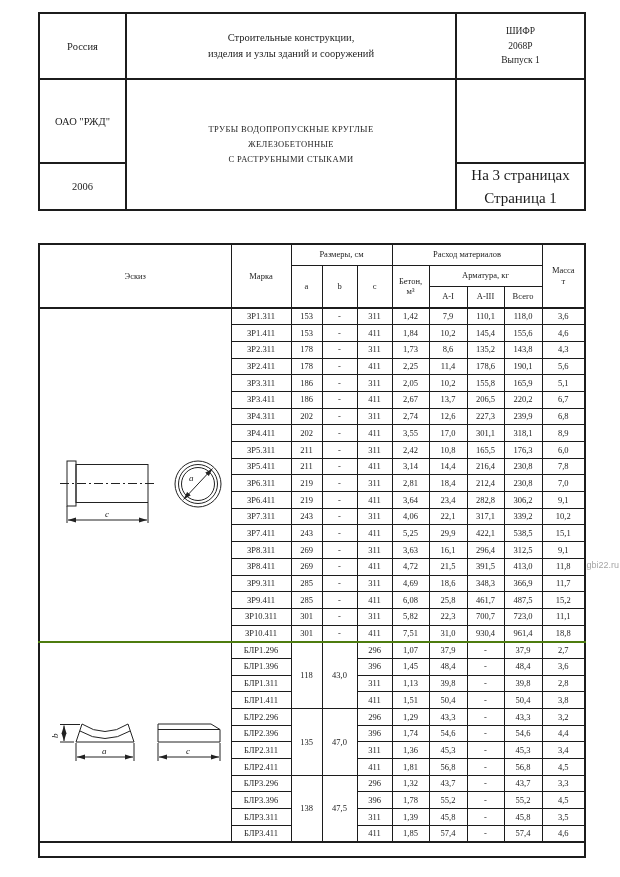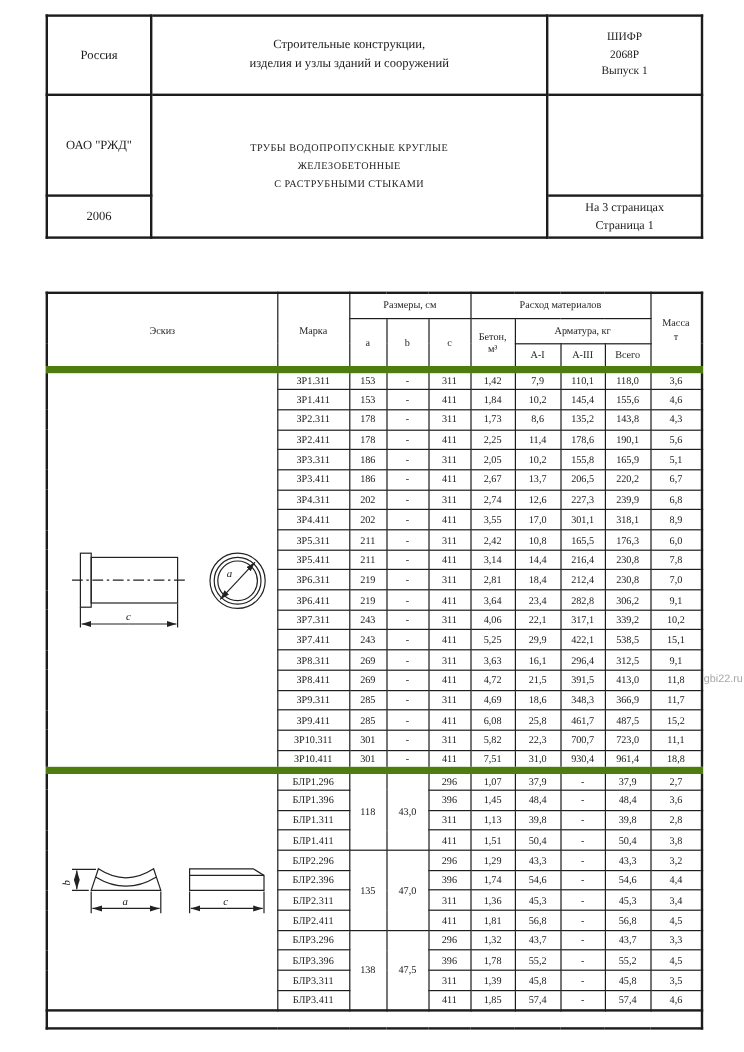--- a/index.html
+++ b/index.html
@@ -16,39 +16,39 @@
   .tb td{border:2px solid #1c1c1c;white-space:pre-line;}
   .tb .r1{height:66px;}
   .tb .r2{height:84px;}
   .tb .r3{height:35px;}
   .c-country{font-size:10.5px;}
   .c-series{font-size:10.5px;line-height:1.5;border-radius:22px;}
   .c-cipher{font-size:9.5px;line-height:1.55;}
   .c-org{font-size:10.5px;}
   .c-product{font-size:8.5px;line-height:1.75;letter-spacing:.4px;}
   .c-year{font-size:10.5px;}
-  .c-pages{font-size:10px;line-height:1.5;margin-top:36px;}
+  .c-pages{font-size:15px;line-height:1.5;margin-top:36px;}
 
   
   .band{
     position:absolute;left:38px;top:205px;width:546px;height:38px;
     border:2px solid #1c1c1c;box-sizing:border-box;
     display:flex;align-items:center;justify-content:center;font-size:9.5px;
   }
 
   
   .main{left:38px;top:243px;width:546px;border:2px solid #1c1c1c;}
   .main th,.main td{border:1px solid #1c1c1c;font-size:8.5px;white-space:pre-line;line-height:1.25;}
   .main thead tr.h1{height:21px;}
   .main thead tr.h2{height:21px;}
   .main thead tr.h3{height:22px;}
   .main thead{border-bottom:2px solid #1c1c1c;}
   .main tbody tr{height:16.7px;}
   .main tfoot td{height:13px;border:2px solid #1c1c1c;}
-  .main tbody{border-top:6px solid #4d7c0f;}
+  .main tbody{border-top:2px solid #4d7c0f;}
 
   
   .sk{position:absolute;}
   .sk-pipe{left:56px;top:443px;}
   .sk-saddle{left:50px;top:712px;}
   .sk text{font-family:"Liberation Serif","DejaVu Serif",serif;font-size:9px;font-style:italic;fill:#222;}
   .sk .ln{stroke:#222;fill:none;stroke-width:1;}
 
   .watermark{
     position:absolute;right:1px;top:560px;font-size:9px;color:#a6a6a6;

